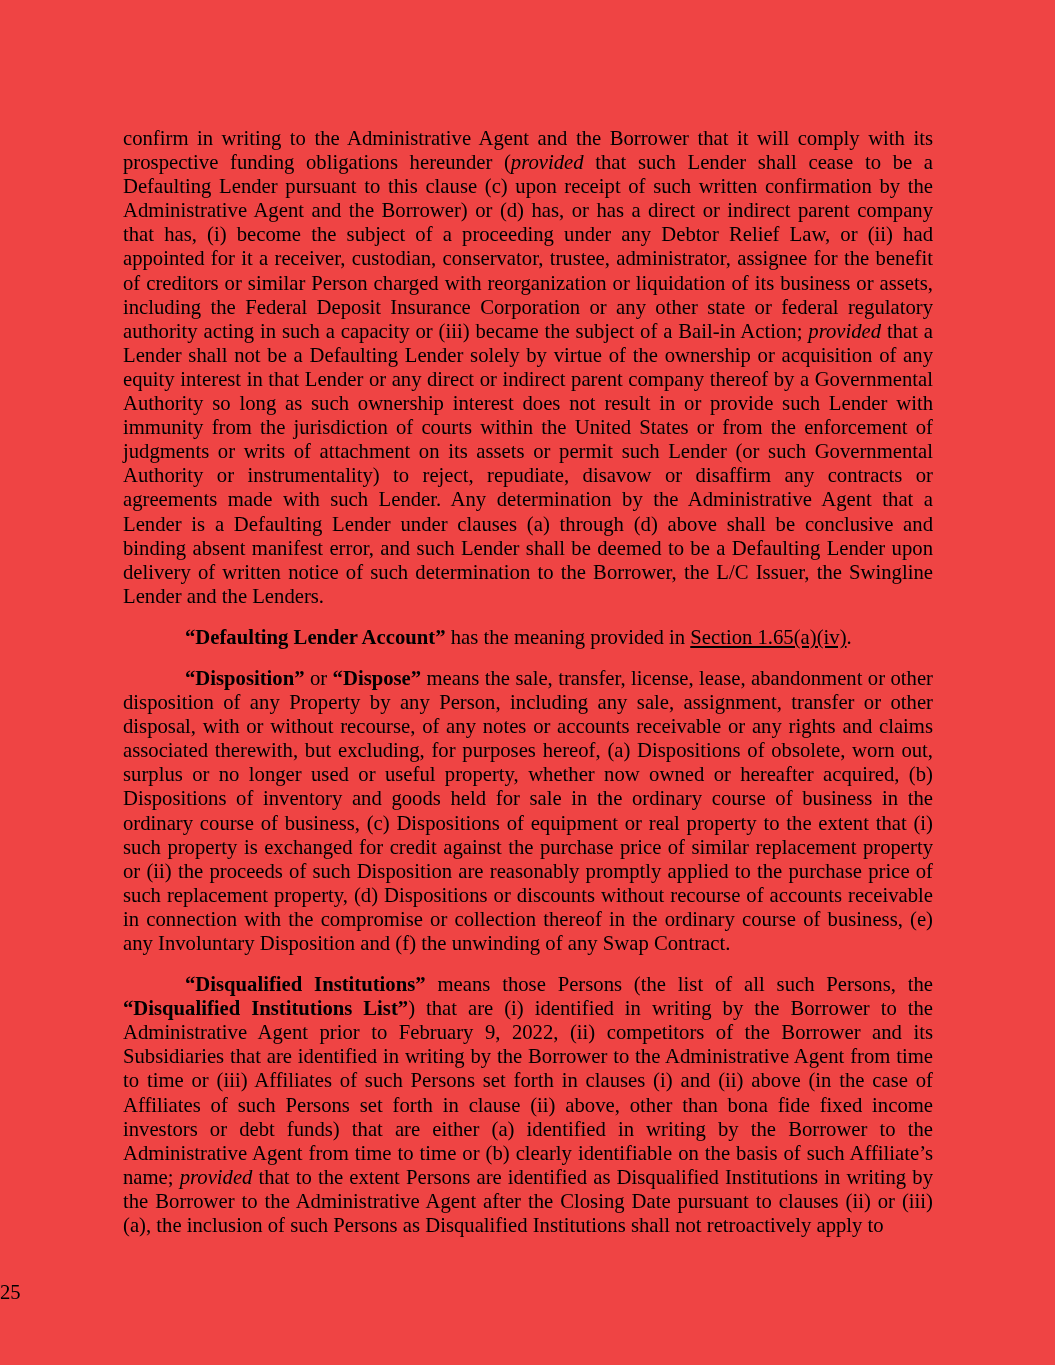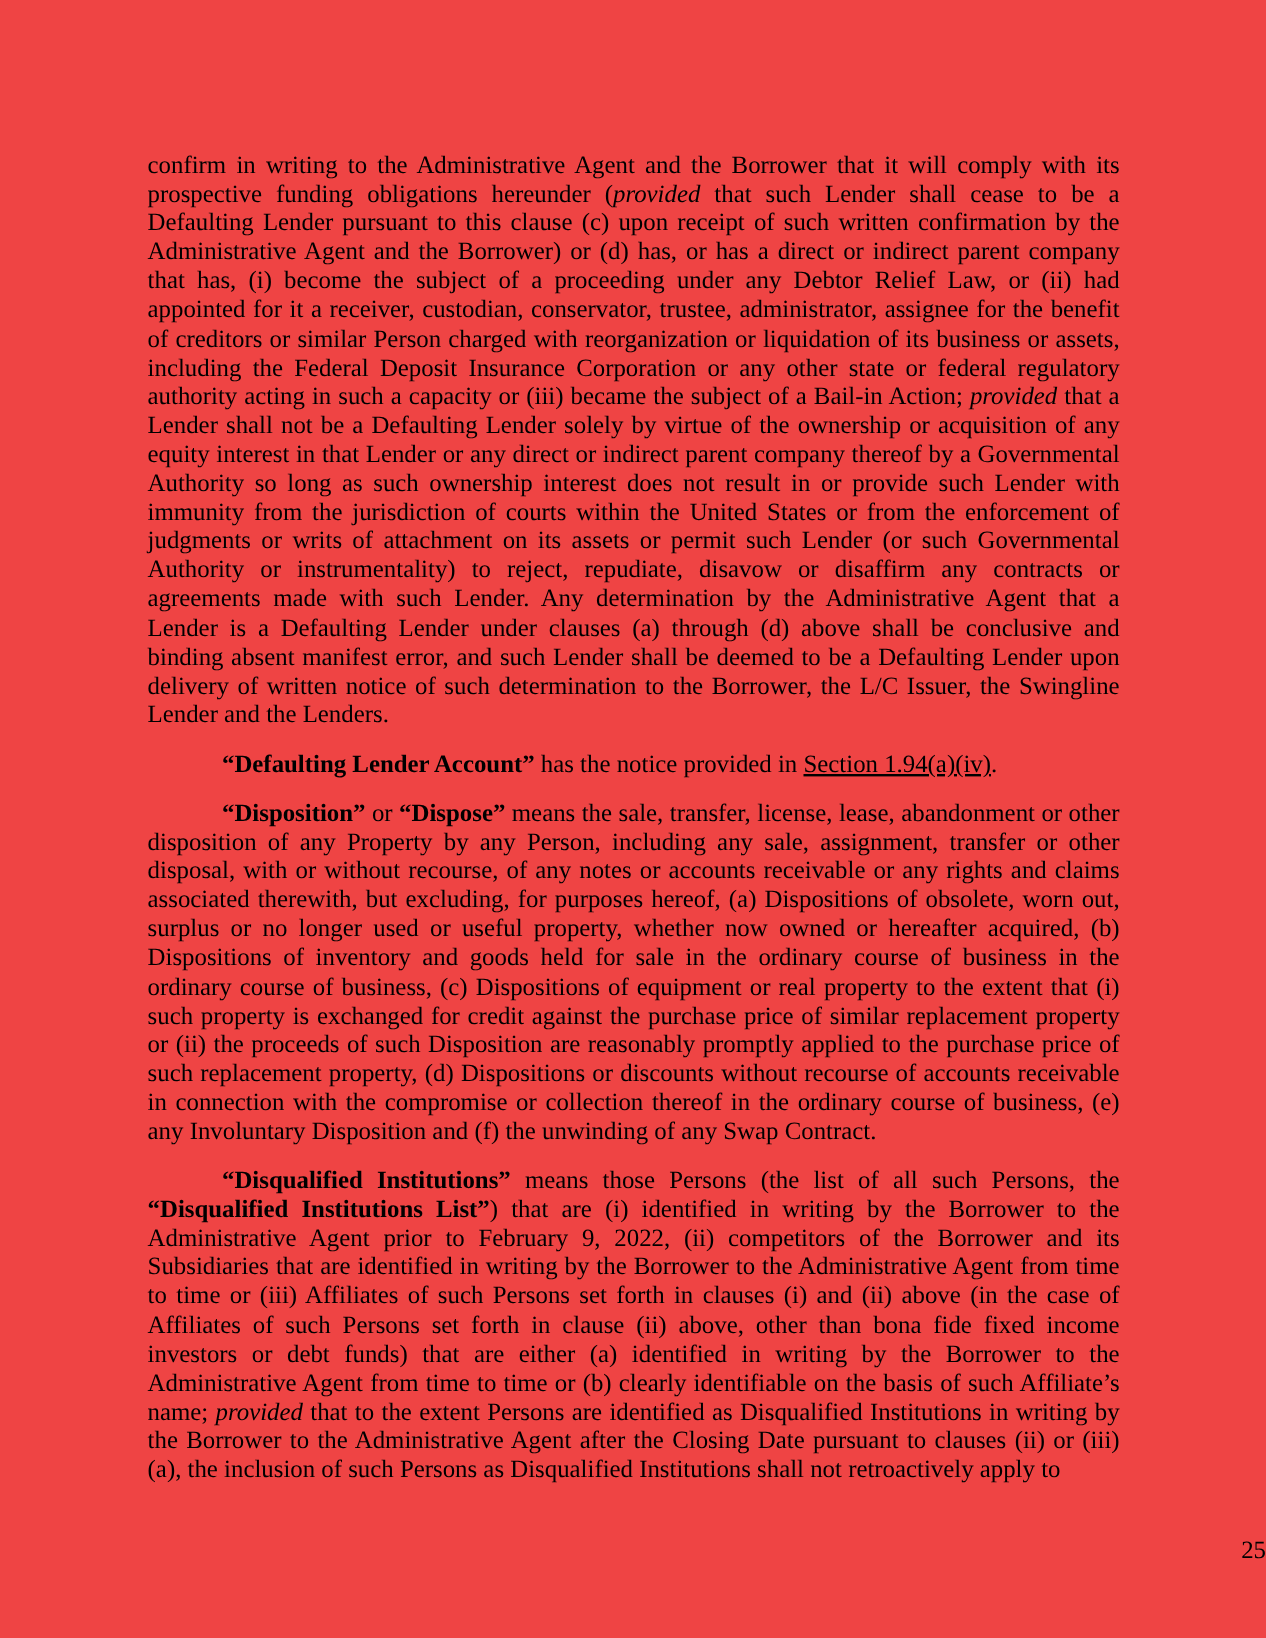--- a/index.html
+++ b/index.html
@@ -33,31 +33,31 @@
     text-indent: 62px;
   }
   .bold { font-weight: 700; }
   .italic { font-style: italic; }
   .underline { text-decoration: underline; }
   .page-footer {
     position: absolute;
     left: 0;
     top: 1280px;
     width: 1055px;
-    text-align: right;
+    text-align: left;
     font-size: 20.7px;
     line-height: 24.1px;
   }
 </style>
 </head>
 <body>
 
 <div class="page">
   <div class="content">
     <p class="para"><span>confirm in writing to the Administrative Agent and the Borrower that it will comply with its prospective funding obligations hereunder (</span><span class="italic">provided</span><span> that such Lender shall cease to be a Defaulting Lender pursuant to this clause (c) upon receipt of such written confirmation by the Administrative Agent and the Borrower) or (d) has, or has a direct or indirect parent company that has, (i) become the subject of a proceeding under any Debtor Relief Law, or (ii) had appointed for it a receiver, custodian, conservator, trustee, administrator, assignee for the benefit of creditors or similar Person charged with reorganization or liquidation of its business or assets, including the Federal Deposit Insurance Corporation or any other state or federal regulatory authority acting in such a capacity or (iii) became the subject of a Bail-in Action; </span><span class="italic">provided</span><span> that a Lender shall not be a Defaulting Lender solely by virtue of the ownership or acquisition of any equity interest in that Lender or any direct or indirect parent company thereof by a Governmental Authority so long as such ownership interest does not result in or provide such Lender with immunity from the jurisdiction of courts within the United States or from the enforcement of judgments or writs of attachment on its assets or permit such Lender (or such Governmental Authority or instrumentality) to reject, repudiate, disavow or disaffirm any contracts or agreements made with such Lender.  Any determination by the Administrative Agent that a Lender is a Defaulting Lender under clauses (a) through (d) above shall be conclusive and binding absent manifest error, and such Lender shall be deemed to be a Defaulting Lender upon delivery of written notice of such determination to the Borrower, the L/C Issuer, the Swingline Lender and the Lenders.</span></p>
-    <p class="para indent"><span class="bold">“Defaulting Lender Account”</span><span> has the notice provided in </span><span class="underline">Section 1.94(a)(iv)</span><span>.</span></p>
+    <p class="para indent"><span class="bold">“Defaulting Lender Account”</span><span> has the meaning provided in </span><span class="underline">Section 1.65(a)(iv)</span><span>.</span></p>
     <p class="para indent"><span class="bold">“Disposition”</span><span> or </span><span class="bold">“Dispose”</span><span> means the sale, transfer, license, lease, abandonment or other disposition of any Property by any Person, including any sale, assignment, transfer or other disposal, with or without recourse, of any notes or accounts receivable or any rights and claims associated therewith, but excluding, for purposes hereof, (a) Dispositions of obsolete, worn out, surplus or no longer used or useful property, whether now owned or hereafter acquired, (b) Dispositions of inventory and goods held for sale in the ordinary course of business in the ordinary course of business, (c) Dispositions of equipment or real property to the extent that (i) such property is exchanged for credit against the purchase price of similar replacement property or (ii) the proceeds of such Disposition are reasonably promptly applied to the purchase price of such replacement property, (d) Dispositions or discounts without recourse of accounts receivable in connection with the compromise or collection thereof in the ordinary course of business, (e) any Involuntary Disposition and (f) the unwinding of any Swap Contract.</span></p>
     <p class="para indent"><span class="bold">“Disqualified Institutions”</span><span> means those Persons (the list of all such Persons, the </span><span class="bold">“Disqualified Institutions List”</span><span>) that are (i) identified in writing by the Borrower to the Administrative Agent prior to February 9, 2022, (ii) competitors of the Borrower and its Subsidiaries that are identified in writing by the Borrower to the Administrative Agent from time to time or (iii) Affiliates of such Persons set forth in clauses (i) and (ii) above (in the case of Affiliates of such Persons set forth in clause (ii) above, other than bona fide fixed income investors or debt funds) that are either (a) identified in writing by the Borrower to the Administrative Agent from time to time or (b) clearly identifiable on the basis of such Affiliate’s name; </span><span class="italic">provided</span><span> that to the extent Persons are identified as Disqualified Institutions in writing by the Borrower to the Administrative Agent after the Closing Date pursuant to clauses (ii) or (iii)(a), the inclusion of such Persons as Disqualified Institutions shall not retroactively apply to</span></p>
   </div>
   <div class="page-footer">
     <span>25</span>
   </div>
 </div>
 
 </body></html>

